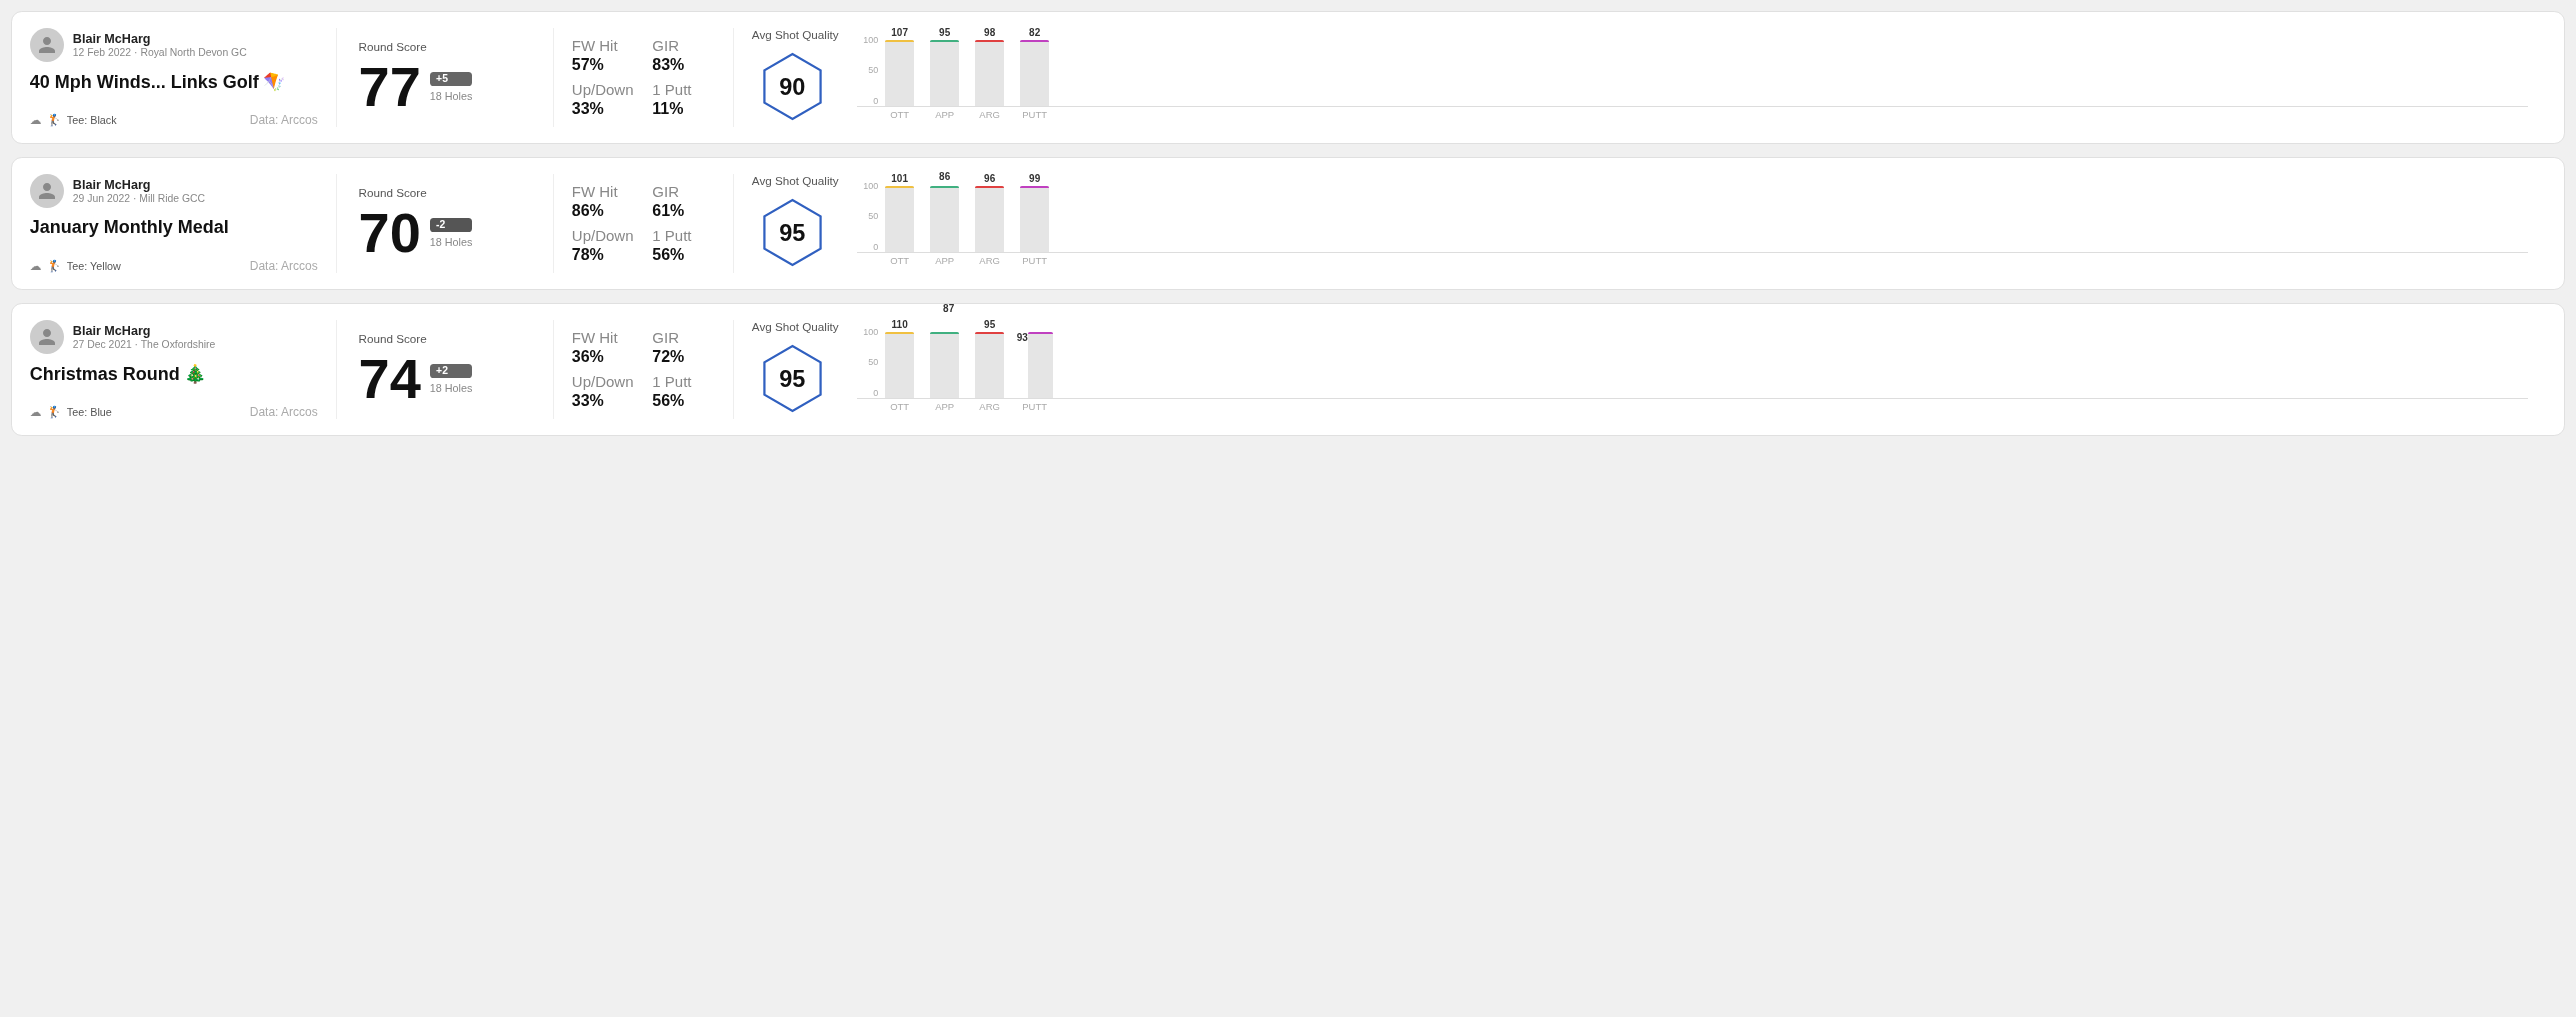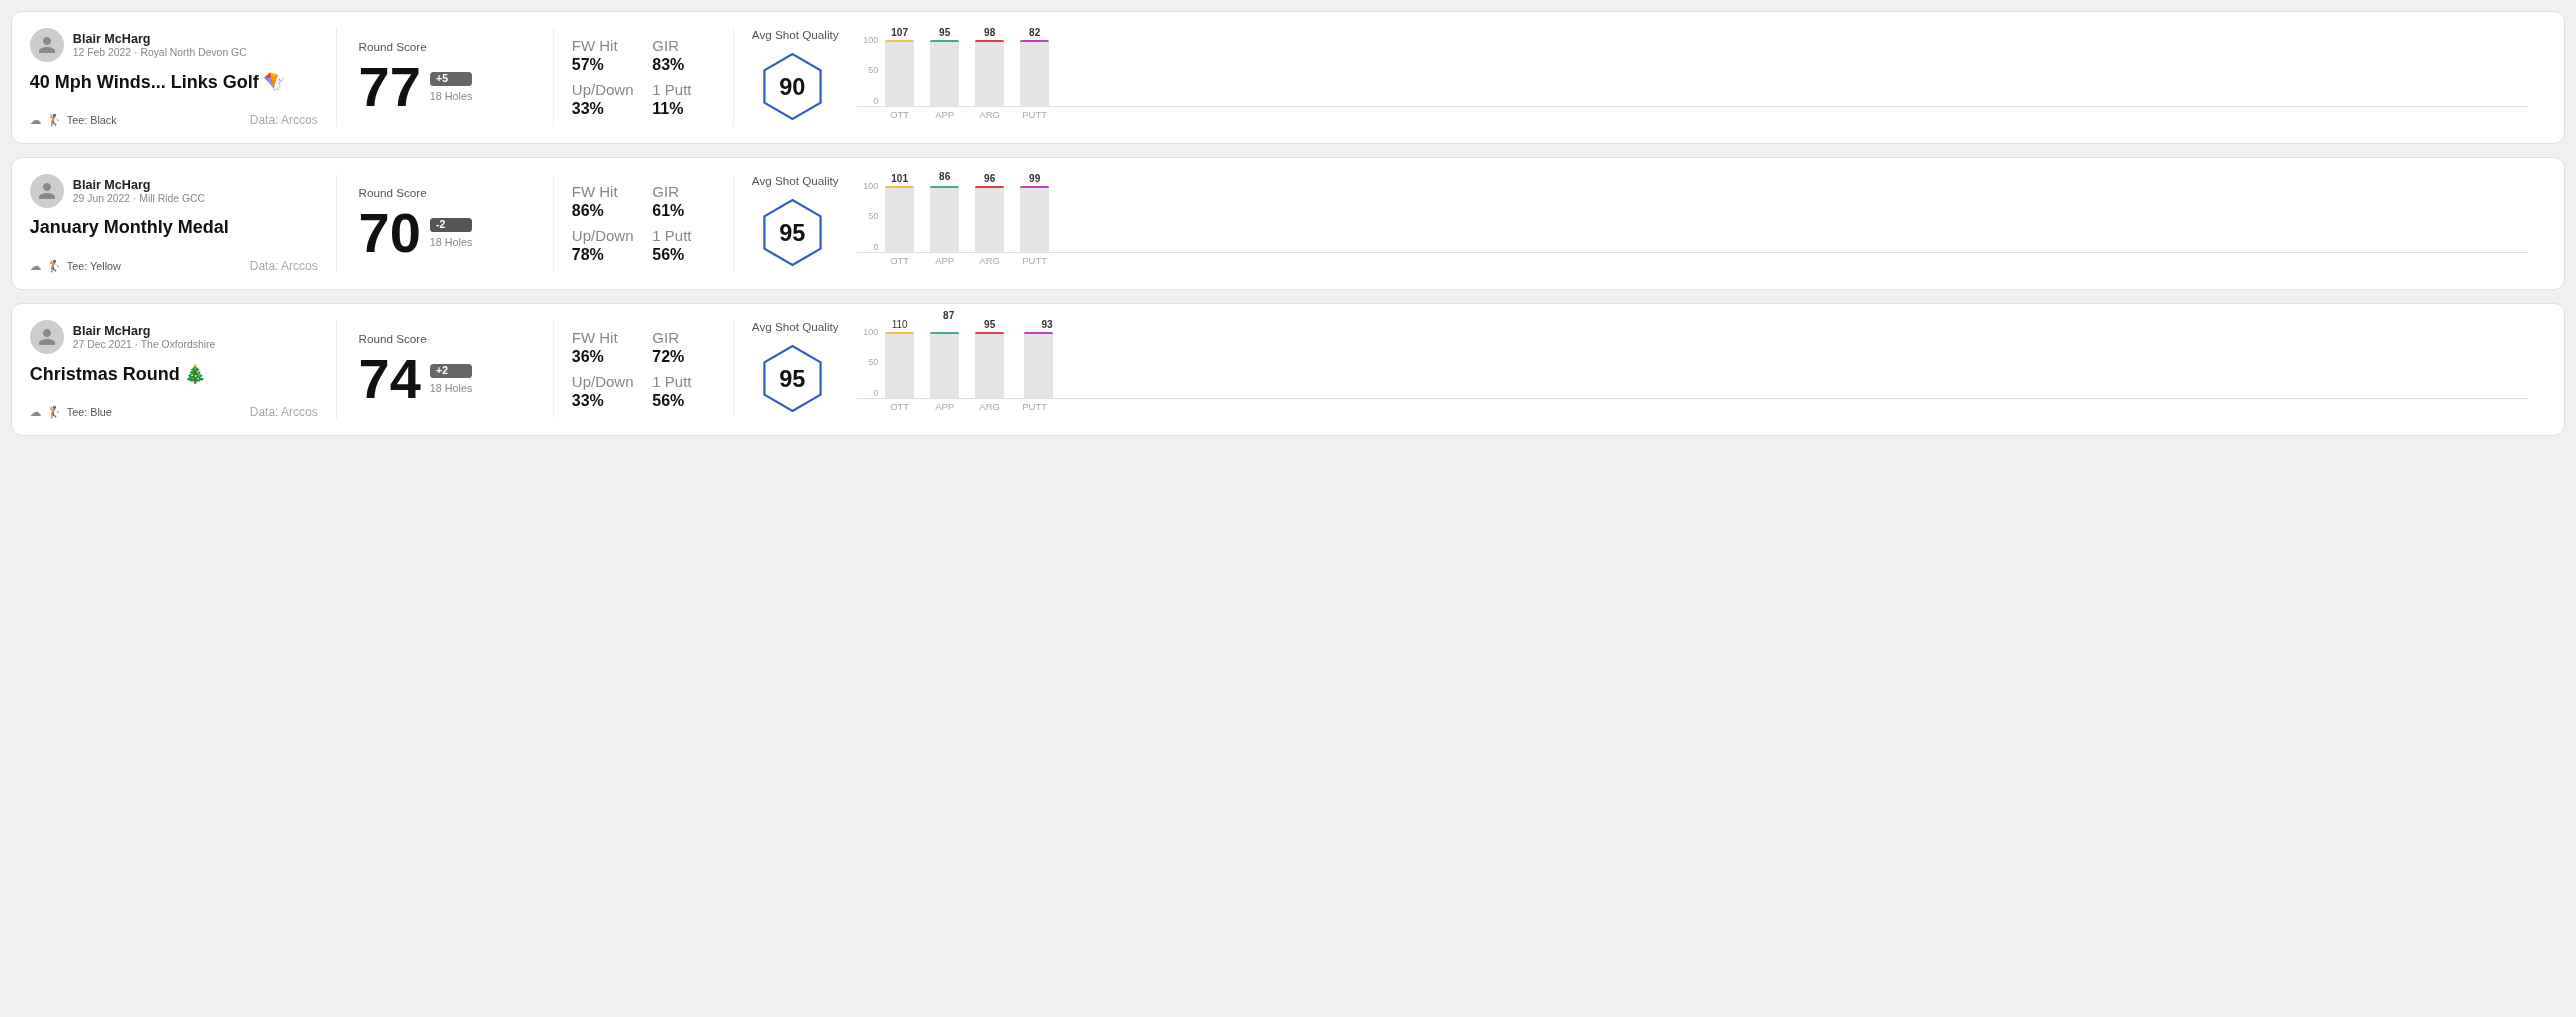--- a/index.html
+++ b/index.html
@@ -484,38 +484,38 @@
       </div>
       <div style="flex:1;">
         <div style="display:flex;flex-direction:column;">
             <div style="display:flex;align-items:flex-end;gap:9px;height:72px;position:relative;padding-left:25px;border-bottom:0.9px solid #ddd;">
               <div style="position:absolute;left:0;top:0;height:100%;display:flex;flex-direction:column;justify-content:space-between;align-items:flex-end;width:21.7px;">
                 <span style="font-size:9px;color:#aaa;">100</span>
                 <span style="font-size:9px;color:#aaa;">50</span>
                 <span style="font-size:9px;color:#aaa;">0</span>
               </div>
               <div style="display:flex;flex-direction:column;align-items:center;width:36px;">
-                <span style="font-size:10px;font-weight:400;color:#333;margin-bottom:1.8px;">110</span>
+                <span style="font-size:10px;font-weight:700;color:#333;margin-bottom:1.8px;">110</span>
                 <div style="width:29px;height:66px;background:#e5e5e5;border-radius:1.8px 1.8px 0 0;position:relative;">
                   <div style="position:absolute;top:0;left:0;right:0;height:2.7px;background:#f0c040;border-radius:1.8px 1.8px 0 0;"></div>
                 </div>
               </div>
               <div style="display:flex;flex-direction:column;align-items:center;width:36px;">
-                <span style="font-size:10px;font-weight:600;color:#333;margin-bottom:11px;padding-left:8px;">87</span>
+                <span style="font-size:10px;font-weight:600;color:#333;margin-bottom:18px;padding-left:8px;">87</span>
                 <div style="width:29px;height:66px;background:#e5e5e5;border-radius:1.8px 1.8px 0 0;position:relative;">
                   <div style="position:absolute;top:0;left:0;right:0;height:2.7px;background:#40b080;border-radius:1.8px 1.8px 0 0;"></div>
                 </div>
               </div>
               <div style="display:flex;flex-direction:column;align-items:center;width:36px;">
                 <span style="font-size:10px;font-weight:600;color:#333;margin-bottom:1.8px;">95</span>
                 <div style="width:29px;height:66px;background:#e5e5e5;border-radius:1.8px 1.8px 0 0;position:relative;">
                   <div style="position:absolute;top:0;left:0;right:0;height:2.7px;background:#e04040;border-radius:1.8px 1.8px 0 0;"></div>
                 </div>
               </div>
-              <div style="display:flex;flex-direction:column;align-items:flex-end;width:36px;">
+              <div style="display:flex;flex-direction:row;align-items:flex-start;width:36px;">
                 <span style="font-size:10px;font-weight:600;color:#333;margin-bottom:1.8px;">93</span>
                 <div style="width:29px;height:66px;background:#e5e5e5;border-radius:1.8px 1.8px 0 0;position:relative;">
                   <div style="position:absolute;top:0;left:0;right:0;height:2.7px;background:#c040c0;border-radius:1.8px 1.8px 0 0;"></div>
                 </div>
               </div>
             </div>
             <div style="display:flex;gap:9px;padding-left:25px;margin-top:2.7px;">
               <div style="width:36px;text-align:center;font-size:9.5px;color:#aaa;">OTT</div>
               <div style="width:36px;text-align:center;font-size:9.5px;color:#aaa;">APP</div>
               <div style="width:36px;text-align:center;font-size:9.5px;color:#aaa;">ARG</div>

